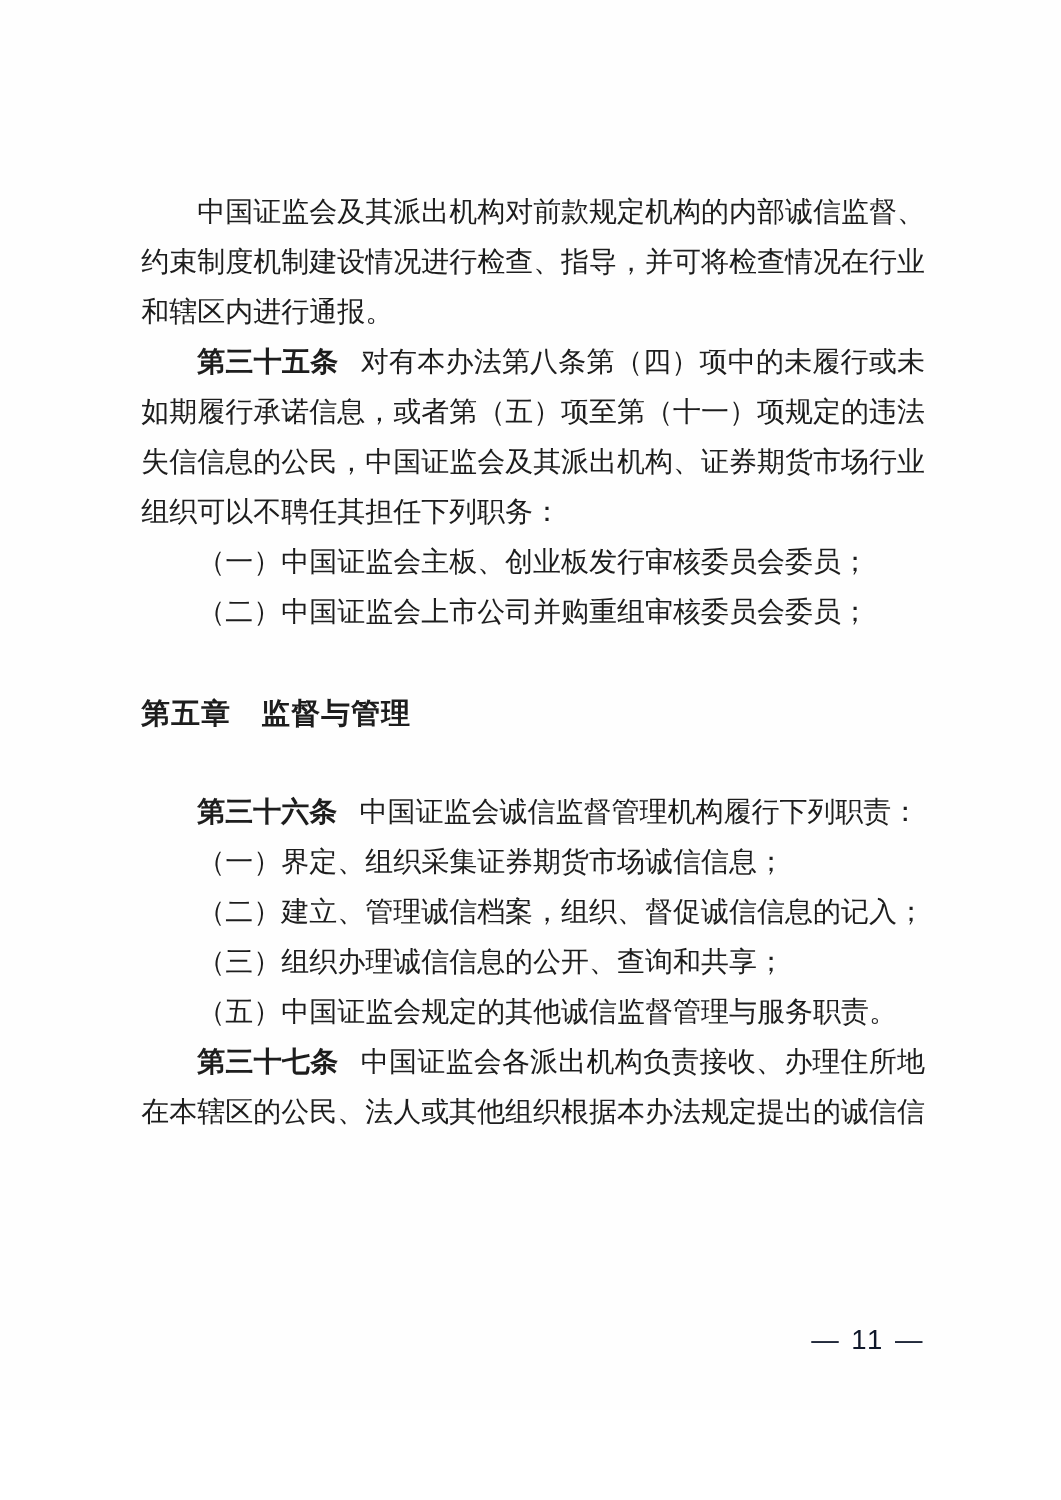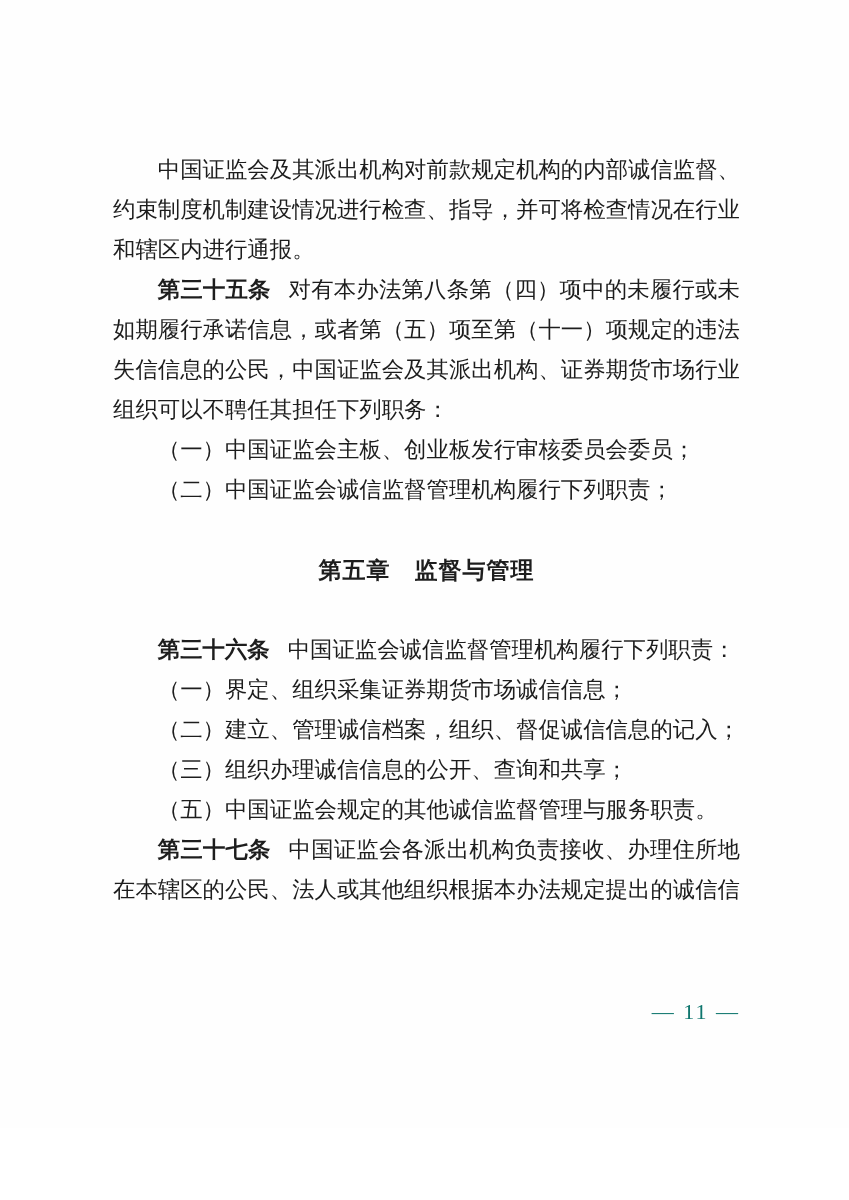--- a/index.html
+++ b/index.html
@@ -34,48 +34,48 @@
     font-family: "Liberation Sans", sans-serif;
     font-weight: bold;
     margin-right: 0.8em;
   }
   .chapter-heading {
     margin: 40px 0;
     font-size: 23px;
     line-height: 40px;
     font-family: "Liberation Sans", sans-serif;
     font-weight: bold;
-    text-align: center;
+    text-align: left;
     text-indent: 0;
     letter-spacing: 1px;
   }
   .page-number {
     position: absolute;
     right: 109px;
-    top: 992px;
+    top: 1052px;
     font-size: 22px;
     line-height: 40px;
     letter-spacing: 2px;
-    color: #0f766e;
-    font-family: Liberation Serif, serif;
+    color: #0f172a;
+    font-family: Liberation Sans, sans-serif;
   }
 </style>
 </head>
 <body>
 
 <div class="page">
   <div class="doc-body">
 
     <p class="para">中国证监会及其派出机构对前款规定机构的内部诚信监督、约束制度机制建设情况进行检查、指导，并可将检查情况在行业和辖区内进行通报。</p>
 
     <p class="para"><span class="article-label">第三十五条</span><span>对有本办法第八条第（四）项中的未履行或未如期履行承诺信息，或者第（五）项至第（十一）项规定的违法失信信息的公民，中国证监会及其派出机构、证券期货市场行业组织可以不聘任其担任下列职务：</span></p>
 
     <p class="para">（一）中国证监会主板、创业板发行审核委员会委员；</p>
 
-    <p class="para">（二）中国证监会诚信监督管理机构履行下列职责；</p>
+    <p class="para">（二）中国证监会上市公司并购重组审核委员会委员；</p>
 
 
     <h2 class="chapter-heading">第五章　监督与管理</h2>
 
     <p class="para"><span class="article-label">第三十六条</span><span>中国证监会诚信监督管理机构履行下列职责：</span></p>
 
     <p class="para">（一）界定、组织采集证券期货市场诚信信息；</p>
 
     <p class="para">（二）建立、管理诚信档案，组织、督促诚信信息的记入；</p>
 

